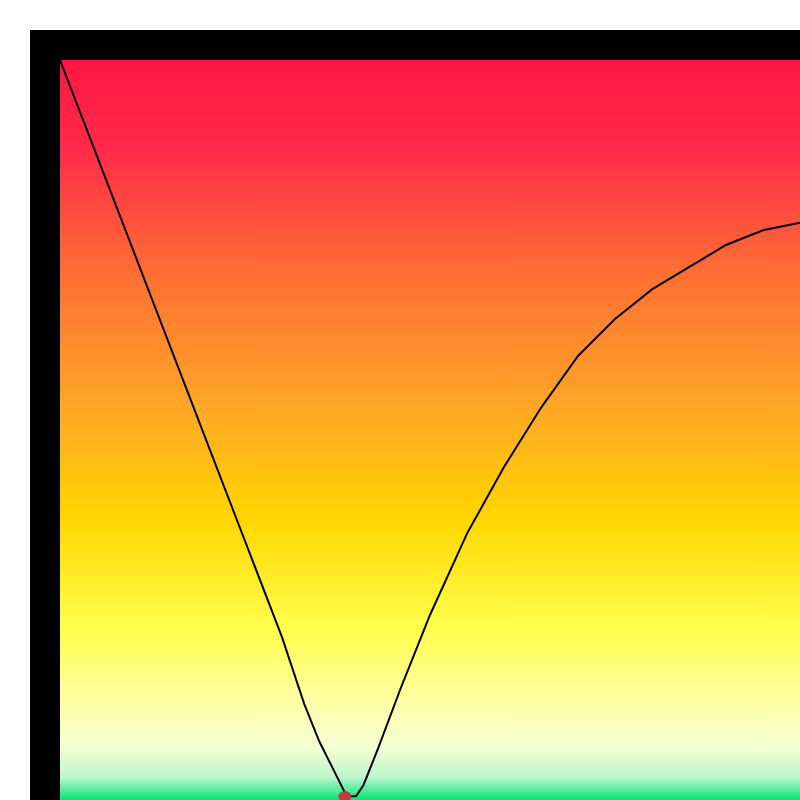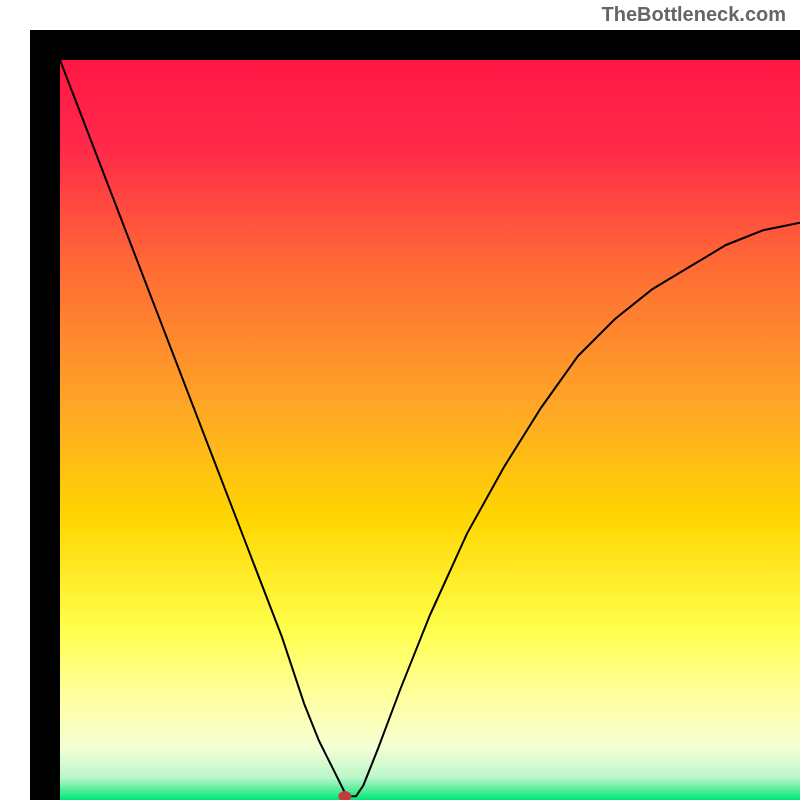--- a/index.html
+++ b/index.html
@@ -22,21 +22,20 @@
       height: 740px;
       border: 30px solid #000;
       box-sizing: content-box;
     }
     svg { display: block; }
   </style>
 </head>
 <body>
 
 <div class="container">
-  <div class="watermark">TheBottleneck.com</div>
   <div class="chart-box">
     <svg id="chart-svg" width="740" height="740" viewBox="0 0 100 100" preserveAspectRatio="none">
       <defs>
         <linearGradient id="bg" x1="0%" y1="0%" x2="0%" y2="100%">
           <stop id="g0" offset="0%" stop-color="#ff1744"></stop>
           <stop id="g1" offset="12%" stop-color="#ff2a4a"></stop>
           <stop id="g2" offset="28%" stop-color="#ff6b35"></stop>
           <stop id="g3" offset="47%" stop-color="#ffa726"></stop>
           <stop id="g4" offset="62%" stop-color="#ffd600"></stop>
           <stop id="g5" offset="77%" stop-color="#ffff4d"></stop>

